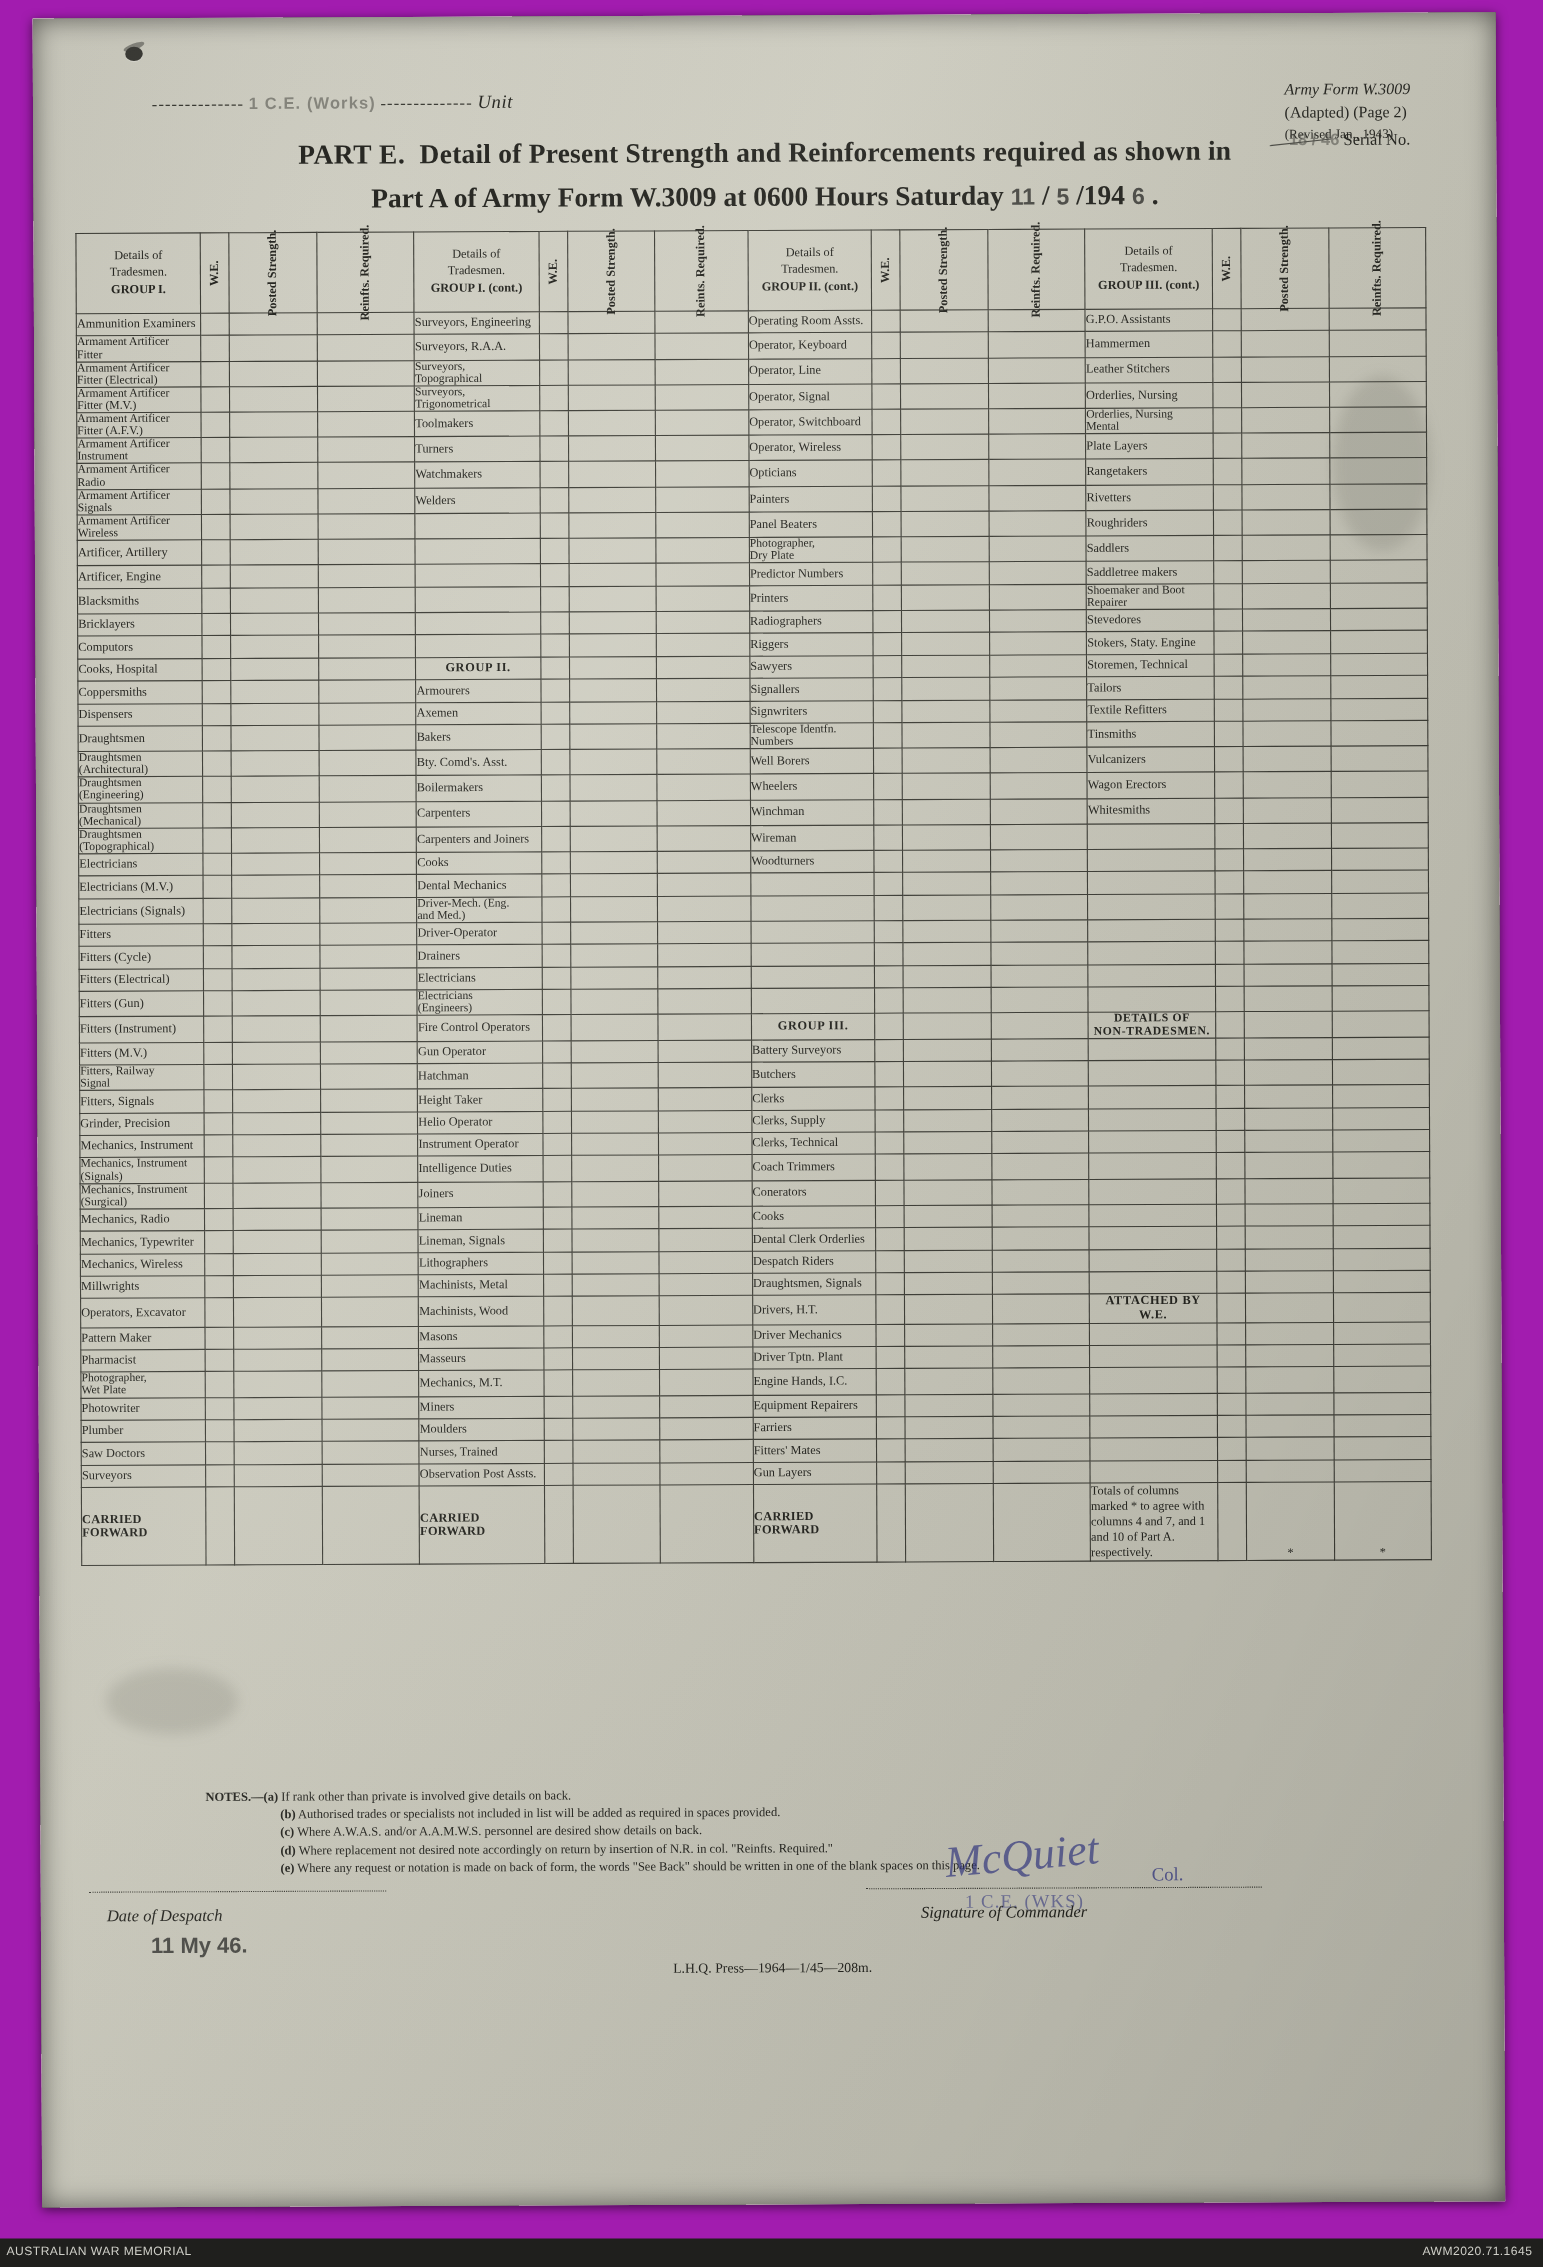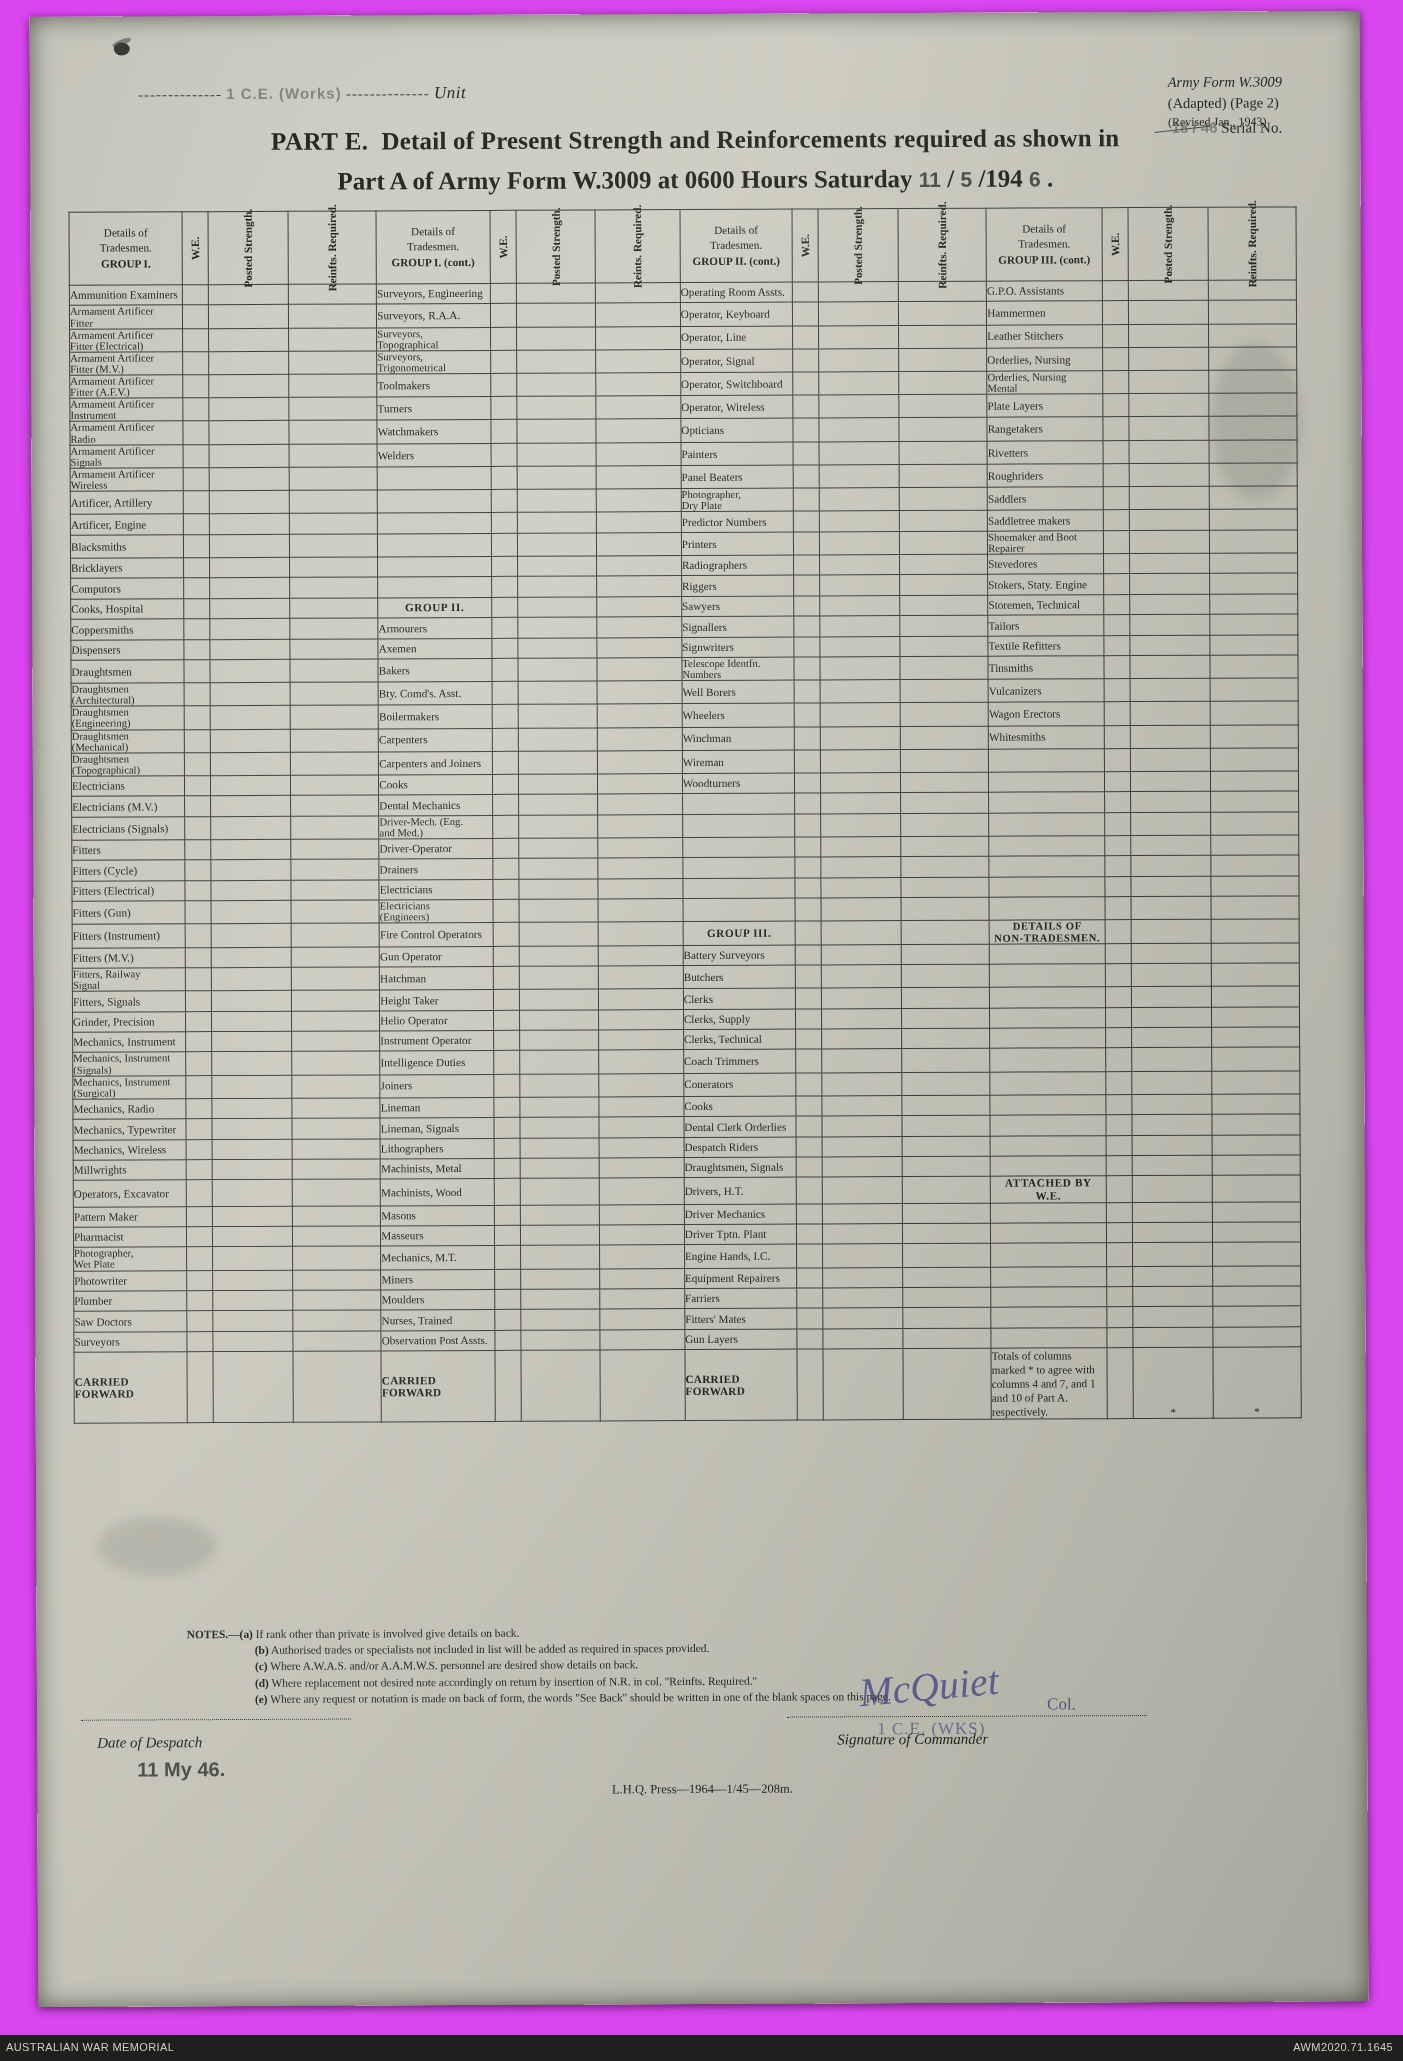--- a/index.html
+++ b/index.html
@@ -1,17 +1,17 @@
 <!DOCTYPE html>
 <html><head>
 <meta charset="utf-8">
 <style>
   html,body{margin:0;padding:0;background:#2b2b28;}
   body{font-family:"Liberation Serif", serif;}
-  #page{position:relative;width:1403px;height:2061px;background:#d946ef;overflow:hidden;}
+  #page{position:relative;width:1403px;height:2061px;background:#a21caf;overflow:hidden;}
   #paper{position:absolute;left:34px;top:14px;width:1330px;height:1990px;
     background:#c9c8bb;
     background-image:
       radial-gradient(ellipse at 20% 10%, #d3d2c6 0%, #c7c6b9 55%, #bfbeb1 100%);
     box-shadow:0 0 24px rgba(0,0,0,.55) inset, 0 2px 10px rgba(0,0,0,.6);
     transform:rotate(-0.25deg);
   }
   #paper:after{content:"";position:absolute;inset:0;pointer-events:none;
     background:linear-gradient(115deg, rgba(0,0,0,0.05) 0%, rgba(255,255,255,0.05) 35%, rgba(0,0,0,0.06) 75%, rgba(0,0,0,0.12) 100%);}
   .sheet{position:absolute;left:0;top:0;width:1330px;height:1990px;color:#24241f;}

